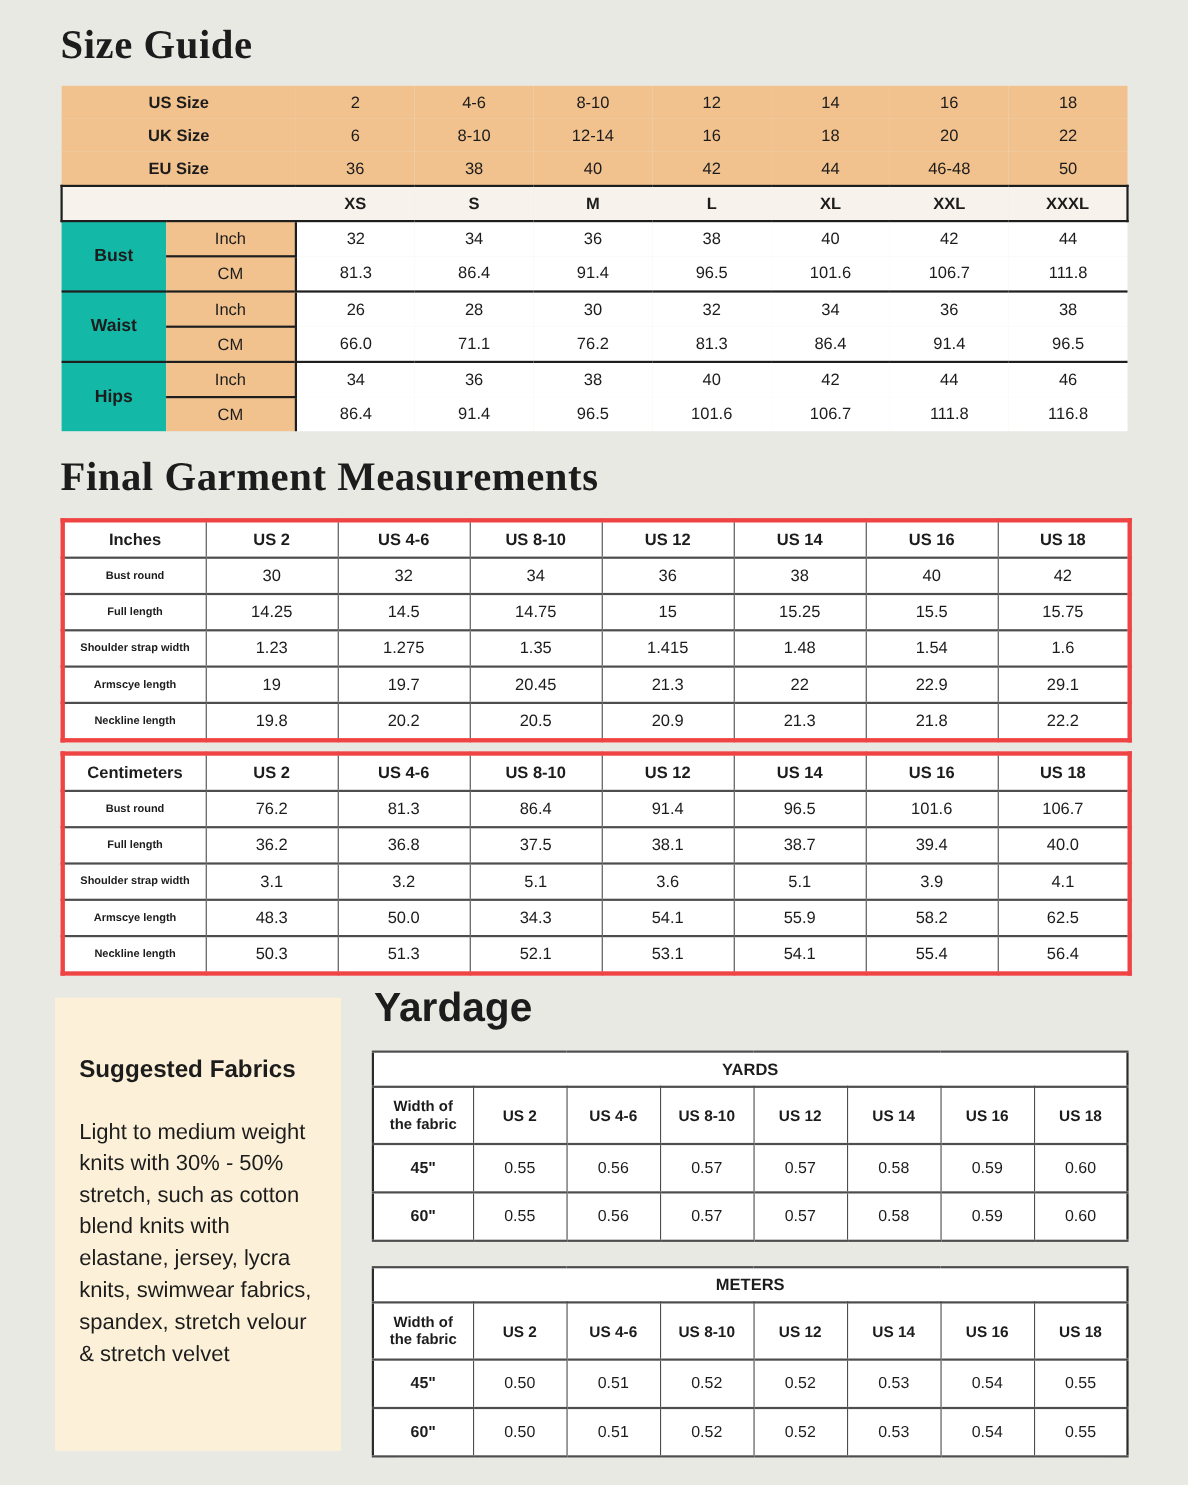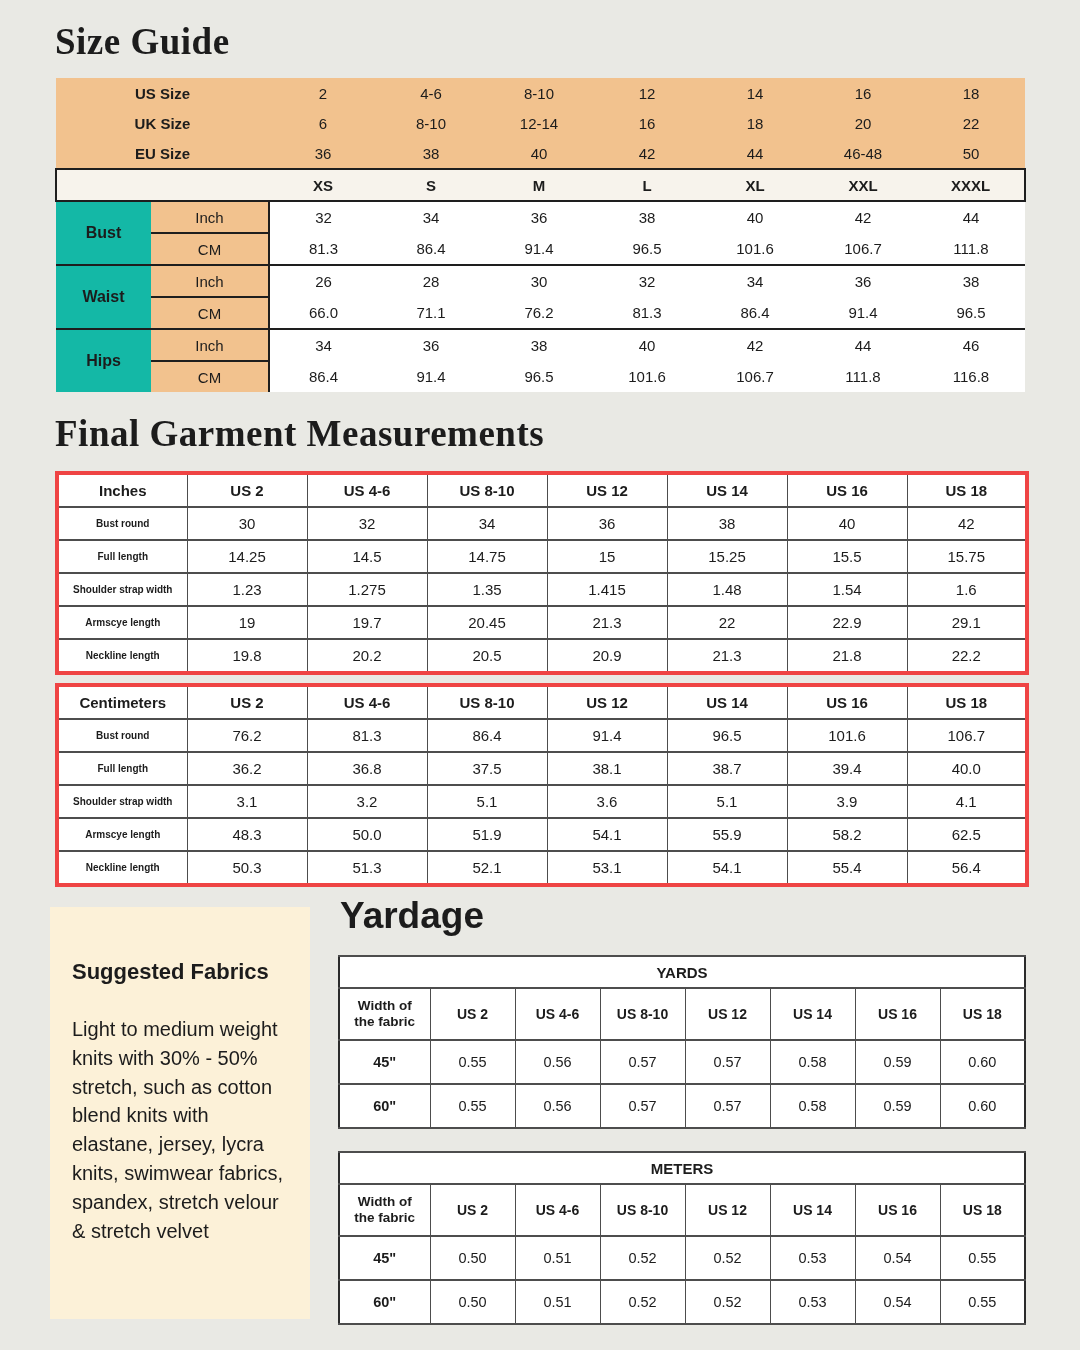--- a/index.html
+++ b/index.html
@@ -303,21 +303,21 @@
     <td>5.1</td>
     <td>3.6</td>
     <td>5.1</td>
     <td>3.9</td>
     <td>4.1</td>
   </tr>
   <tr>
     <th class="rl">Armscye length</th>
     <td>48.3</td>
     <td>50.0</td>
-    <td>51.9</td>
+    <td>34.3</td>
     <td>54.1</td>
     <td>55.9</td>
     <td>58.2</td>
     <td>62.5</td>
   </tr>
   <tr>
     <th class="rl">Neckline length</th>
     <td>50.3</td>
     <td>51.3</td>
     <td>52.1</td>

